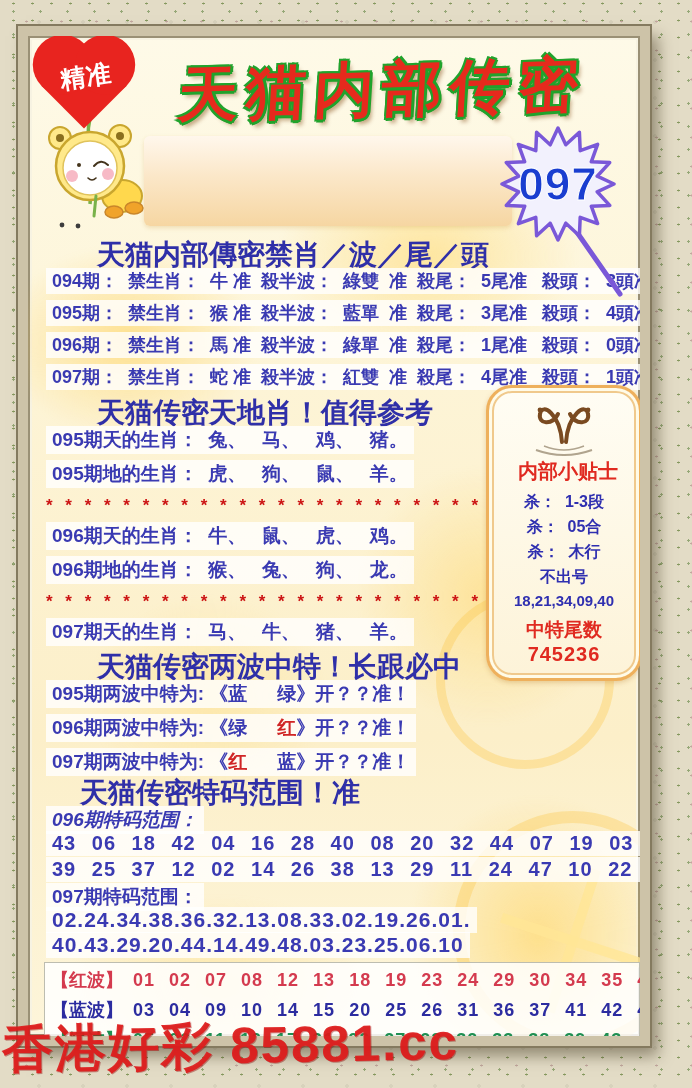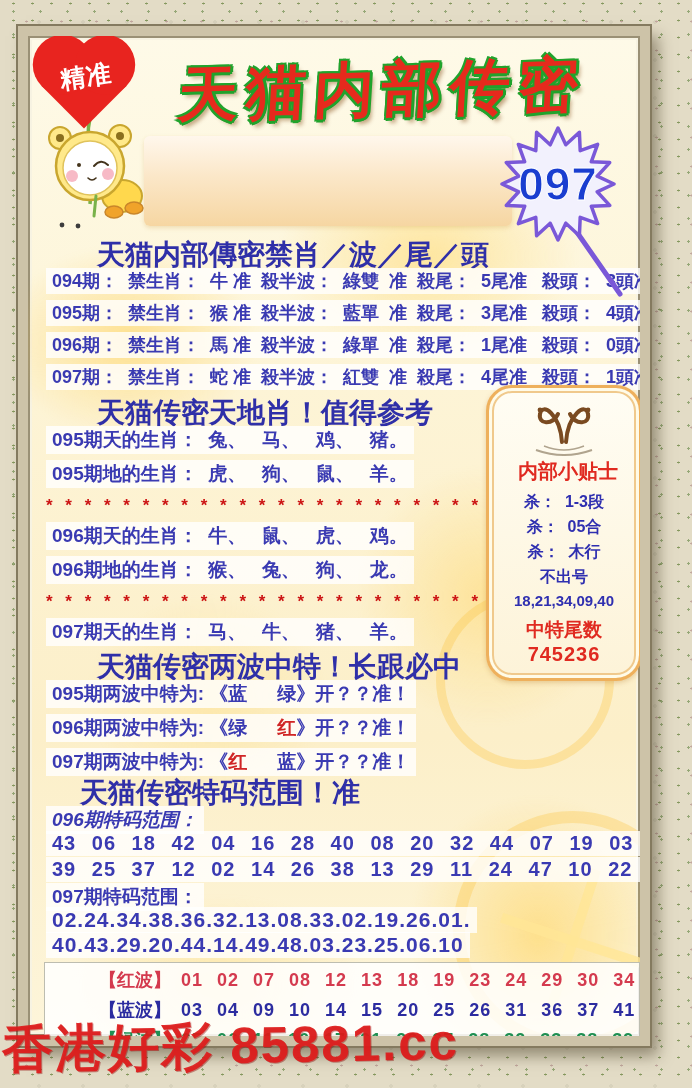--- a/index.html
+++ b/index.html
@@ -70,21 +70,21 @@
   .zrow{font-size:19px;}
   .wave-red{color:#d02525;}
   .tw-row .gap{display:inline-block;width:30px;}
   .range-label{color:#3a3ab2;font-weight:bold;font-size:19px;white-space:pre;z-index:4;}
   .range-nums{color:#3a3ab2;font-weight:bold;font-size:20px;letter-spacing:1px;word-spacing:9px;white-space:pre;z-index:4;}
   .range-dots{color:#3a3ab2;font-weight:bold;font-size:21px;letter-spacing:1px;white-space:pre;z-index:4;}
   
   .waves{left:16px;top:926px;width:596px;box-sizing:border-box;z-index:4;
     background:rgba(255,255,255,.85);border:1px solid #bdbdb0;padding:5px 6px 3px 6px;}
   .wrow{display:flex;align-items:center;font-weight:bold;font-size:18px;margin-bottom:6px;white-space:pre;}
-  .wrow .wlabel{margin-right:10px;margin-left:48px;}
+  .wrow .wlabel{margin-right:10px;}
   .wrow .wnums{letter-spacing:1px;word-spacing:8px;}
   .w-red{color:#d43a4e;}
   .w-blue{color:#2c2ca0;}
   .w-green{color:#1f8f52;}
   
   .tips{left:458px;top:349px;width:156px;height:296px;box-sizing:border-box;z-index:5;
     background:linear-gradient(180deg,#fffdf4,#fdf3d8);
     border:3px solid #eeb05c;border-radius:26px;
     box-shadow:inset 0 0 0 3px #fffbe8, inset 0 0 0 5px #f0c98c, 0 2px 5px rgba(180,120,40,.3);
     display:flex;flex-direction:column;align-items:center;padding-top:6px;}

